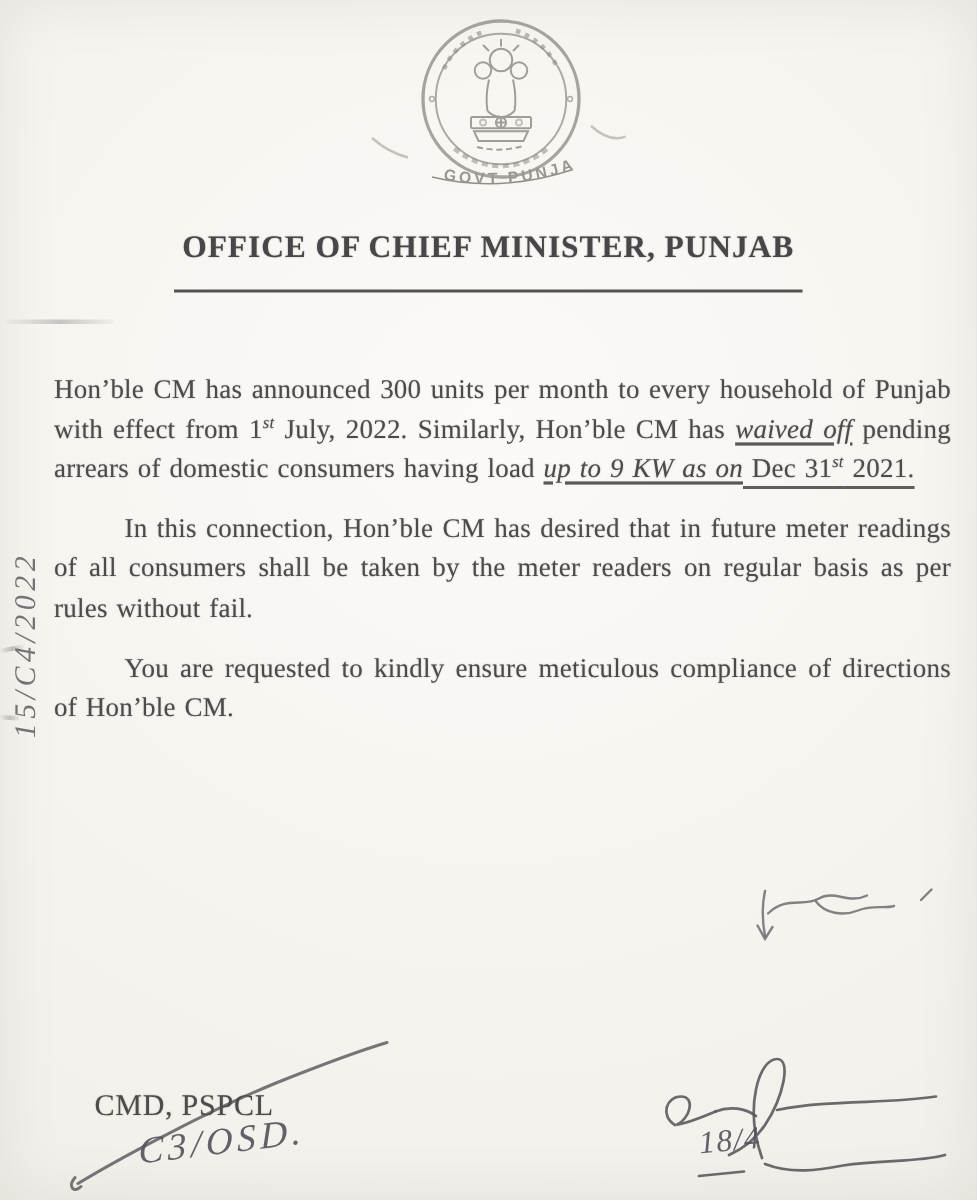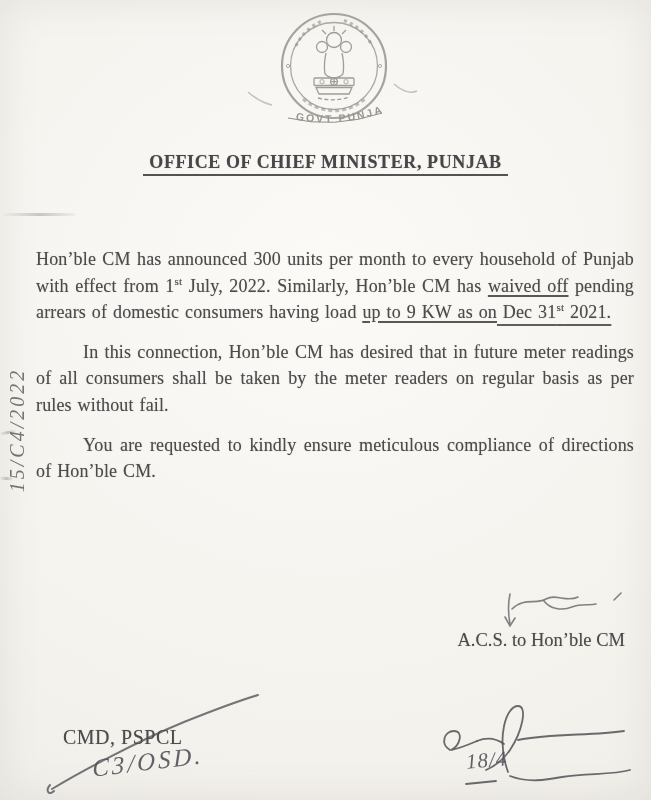--- a/index.html
+++ b/index.html
@@ -13,35 +13,35 @@
   }
   .page *{box-sizing:border-box;}
   
   .seal{position:absolute;left:240px;top:6px;width:185px;height:128px;}
   .seal path,.seal circle,.seal rect{stroke:#918e88;fill:none;}
   .seal .cap-text{fill:#9a968f;stroke:none;font-family:"Liberation Sans",sans-serif;
     font-weight:bold;font-size:10.5px;letter-spacing:2.2px;}
   
   .title-wrap{position:absolute;left:0;right:0;top:152px;text-align:center;}
   .title{
-    display:inline-block;font-size:18px;font-weight:bold;letter-spacing:.6px;
-    color:#484648;border-bottom:2.4px solid #55524f;padding:0 6px 1px 6px;
+    display:inline-block;font-size:21px;font-weight:bold;letter-spacing:.6px;
+    color:#484648;border-bottom:2.4px solid #55524f;padding:0 6px 16px 6px;
     text-shadow:0 0 1px rgba(70,68,70,.45);
   }
   
   .content{
     position:absolute;left:36px;top:246px;width:598px;
     font-size:18px;line-height:26.6px;letter-spacing:.15px;word-spacing:1.2px;
     text-align:justify;text-shadow:0 0 1px rgba(76,74,75,.4);
   }
   .content p{margin:0 0 13px 0;}
   .content p.indent{text-indent:47px;}
-  sup{font-size:.62em;line-height:0;}
+  sup{font-size:.62em;line-height:0;font-style:italic;}
   .u{text-decoration:underline;text-decoration-thickness:1.5px;text-underline-offset:3px;
-     text-decoration-color:#5a5755;}
+     text-decoration-color:#5a5755;font-style:italic;}
   .u-low{text-decoration:underline;text-decoration-thickness:1.7px;text-underline-offset:6px;
      text-decoration-color:#605d5a;}
   
   .pen-dash{position:absolute;background:linear-gradient(90deg,rgba(90,88,90,.05),rgba(90,88,90,.55),rgba(90,88,90,.08));border-radius:2px;}
   .dash-top{left:4px;top:213px;width:72px;height:3px;opacity:.55;}
   .tick-a{left:0;top:431px;width:16px;height:2.5px;transform:rotate(-10deg);opacity:.6;}
   .tick-b{left:0;top:477px;width:13px;height:2.5px;transform:rotate(4deg);opacity:.55;}
   .margin-note{
     position:absolute;left:-70px;top:414px;width:184px;height:32px;
     transform:rotate(-90deg);text-align:center;
@@ -134,21 +134,20 @@
 
   <svg class="sig-scrawl" viewBox="0 0 136 52">
     <path d="M18,8 C16,17 16,27 18,38"></path>
     <path d="M13,31 L18,40 L23,32"></path>
     <path d="M20,23 C32,11 44,19 54,13 C64,7 74,17 86,11"></path>
     <path d="M52,15 C58,23 70,25 80,21 C90,17 98,20 104,18"></path>
     <path d="M122,14 l7,-7"></path>
   </svg>
 
   <div class="sig-block">
-    <div>A.C.S. to Hon’ble CM</div>
   </div>
 
   <div class="footer-left">
     <svg class="swoosh" viewBox="0 0 230 112">
       <path d="M12,103 C7,108 3,103 8,97"></path>
       <path d="M10,101 C38,84 98,52 142,34 C172,22 196,13 216,7"></path>
     </svg>
     <span class="recipient">CMD, PSPCL</span>
     <span class="hand-note">C3/OSD.</span>
   </div>

